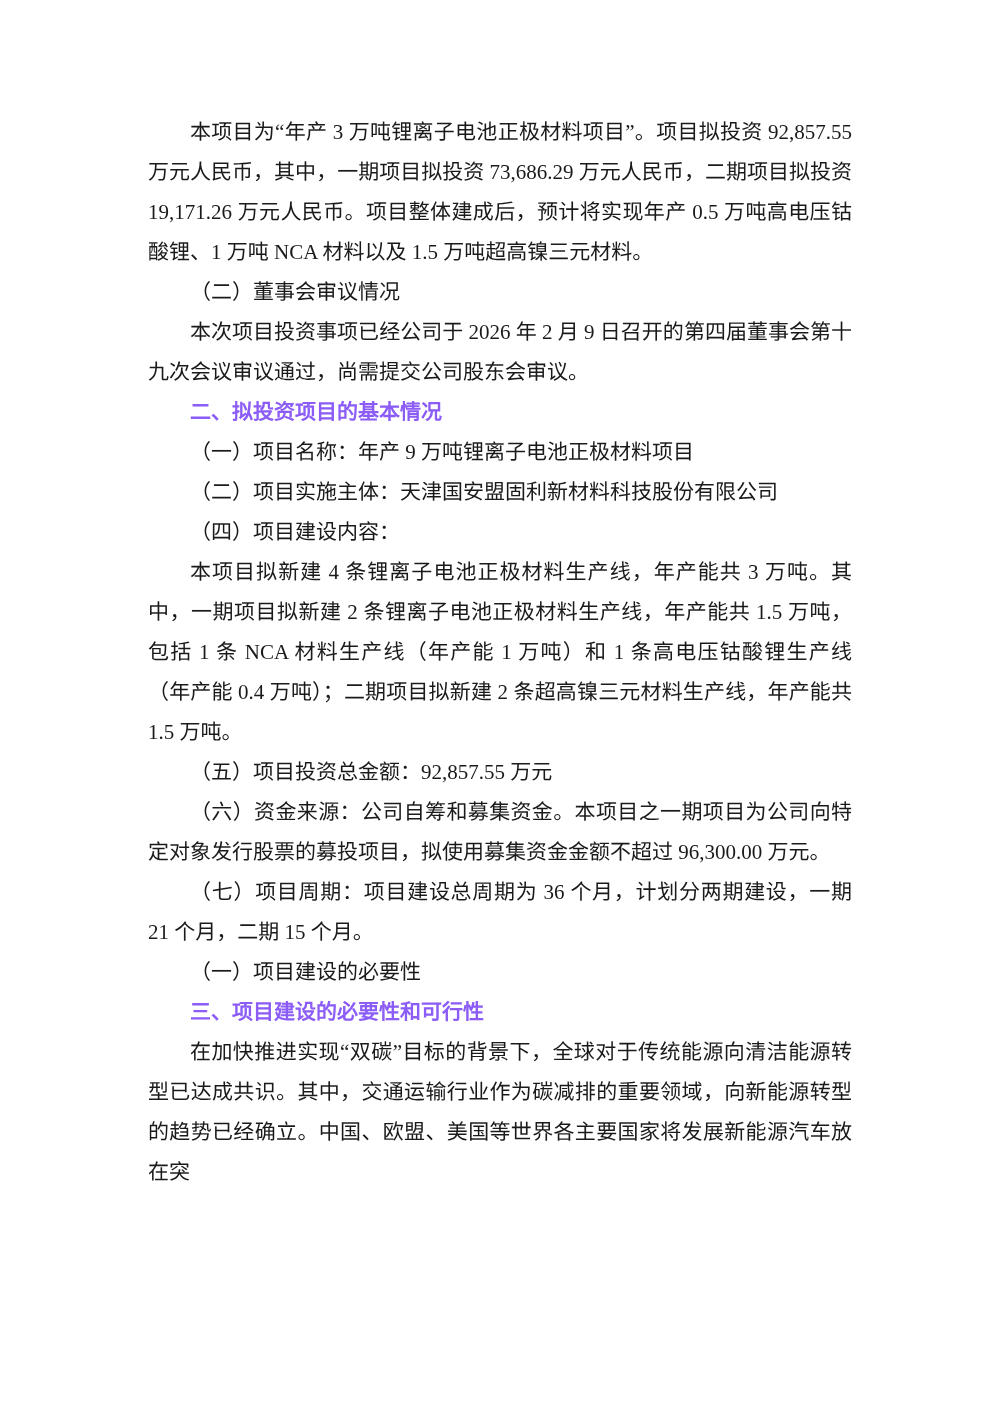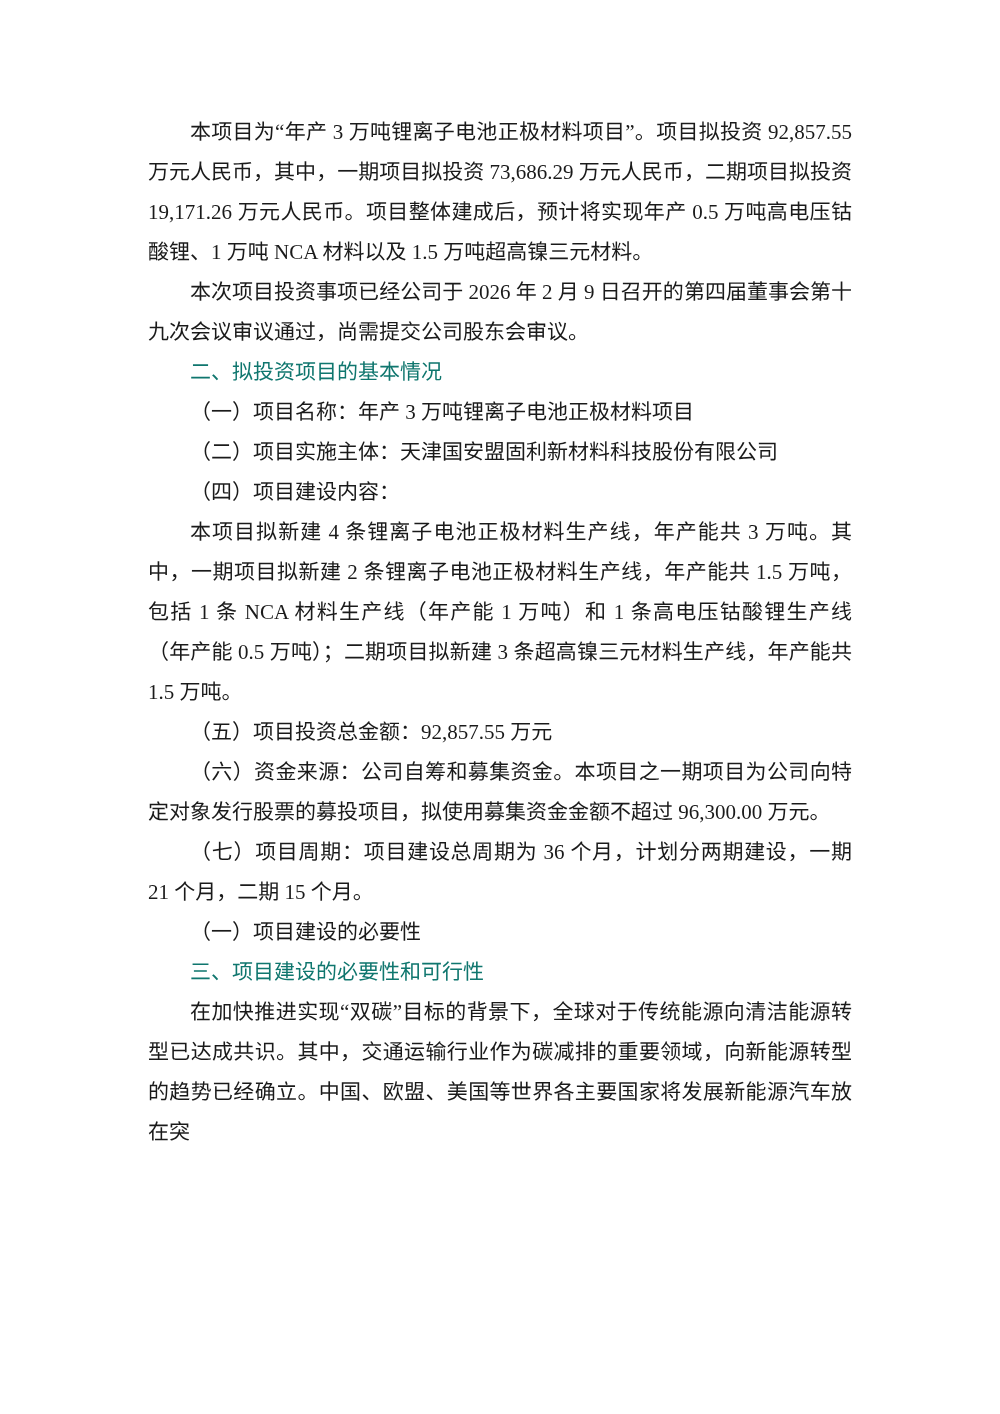--- a/index.html
+++ b/index.html
@@ -25,34 +25,35 @@
     margin: 0;
     font-size: 21px;
     line-height: 40px;
     text-align: justify;
     text-justify: inter-ideograph;
     text-indent: 2em;
     word-break: break-word;
   }
   .heading {
     font-family: "Liberation Sans", "DejaVu Sans", sans-serif;
-    font-weight: 400;
-    color: #0f766e;
+    font-weight: 700;
+    color: #8b5cf6;
   }
 </style>
 </head>
 <body>
 
 <div class="page">
   <p class="para">本项目为“年产 3 万吨锂离子电池正极材料项目”。项目拟投资 92,857.55 万元人民币，其中，一期项目拟投资 73,686.29 万元人民币，二期项目拟投资 19,171.26 万元人民币。项目整体建成后，预计将实现年产 0.5 万吨高电压钴酸锂、1 万吨 NCA 材料以及 1.5 万吨超高镍三元材料。</p>
+  <p class="para">（二）董事会审议情况</p>
   <p class="para">本次项目投资事项已经公司于 2026 年 2 月 9 日召开的第四届董事会第十九次会议审议通过，尚需提交公司股东会审议。</p>
   <p class="para heading">二、拟投资项目的基本情况</p>
-  <p class="para">（一）项目名称：年产 3 万吨锂离子电池正极材料项目</p>
+  <p class="para">（一）项目名称：年产 9 万吨锂离子电池正极材料项目</p>
   <p class="para">（二）项目实施主体：天津国安盟固利新材料科技股份有限公司</p>
   <p class="para">（四）项目建设内容：</p>
-  <p class="para">本项目拟新建 4 条锂离子电池正极材料生产线，年产能共 3 万吨。其中，一期项目拟新建 2 条锂离子电池正极材料生产线，年产能共 1.5 万吨，包括 1 条 NCA 材料生产线（年产能 1 万吨）和 1 条高电压钴酸锂生产线（年产能 0.5 万吨）；二期项目拟新建 3 条超高镍三元材料生产线，年产能共 1.5 万吨。</p>
+  <p class="para">本项目拟新建 4 条锂离子电池正极材料生产线，年产能共 3 万吨。其中，一期项目拟新建 2 条锂离子电池正极材料生产线，年产能共 1.5 万吨，包括 1 条 NCA 材料生产线（年产能 1 万吨）和 1 条高电压钴酸锂生产线（年产能 0.4 万吨）；二期项目拟新建 2 条超高镍三元材料生产线，年产能共 1.5 万吨。</p>
   <p class="para">（五）项目投资总金额：92,857.55 万元</p>
   <p class="para">（六）资金来源：公司自筹和募集资金。本项目之一期项目为公司向特定对象发行股票的募投项目，拟使用募集资金金额不超过 96,300.00 万元。</p>
   <p class="para">（七）项目周期：项目建设总周期为 36 个月，计划分两期建设，一期 21 个月，二期 15 个月。</p>
   <p class="para">（一）项目建设的必要性</p>
   <p class="para heading">三、项目建设的必要性和可行性</p>
   <p class="para">在加快推进实现“双碳”目标的背景下，全球对于传统能源向清洁能源转型已达成共识。其中，交通运输行业作为碳减排的重要领域，向新能源转型的趋势已经确立。中国、欧盟、美国等世界各主要国家将发展新能源汽车放在突</p>
 </div>
 
 </body></html>

